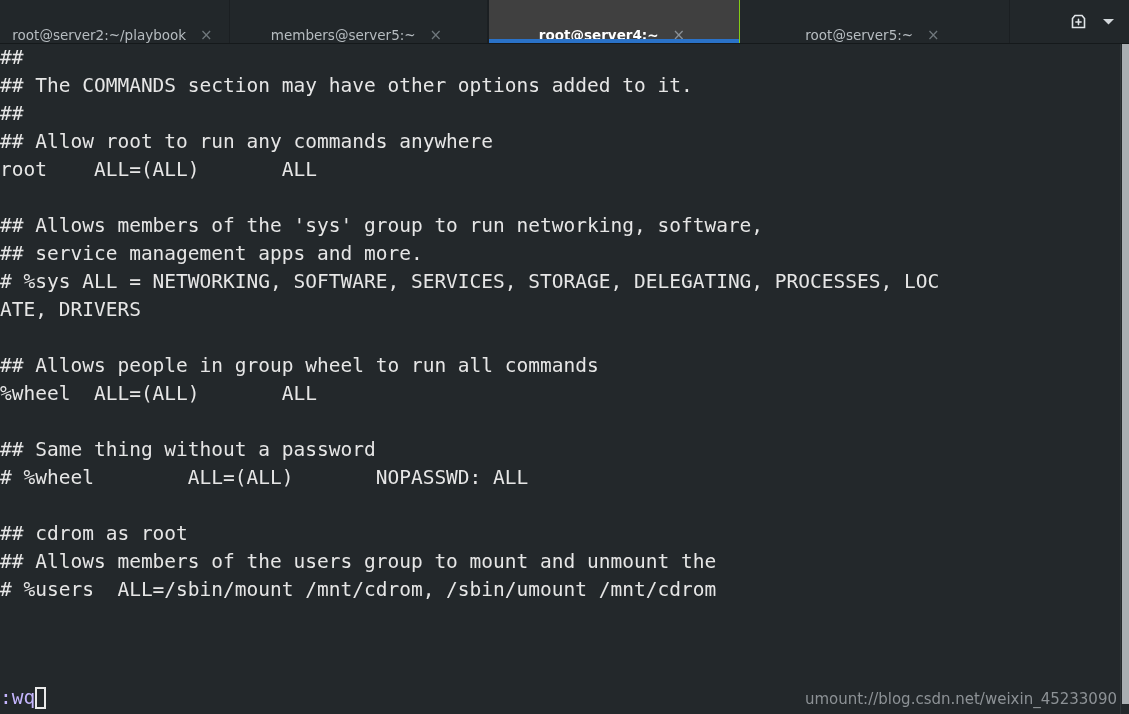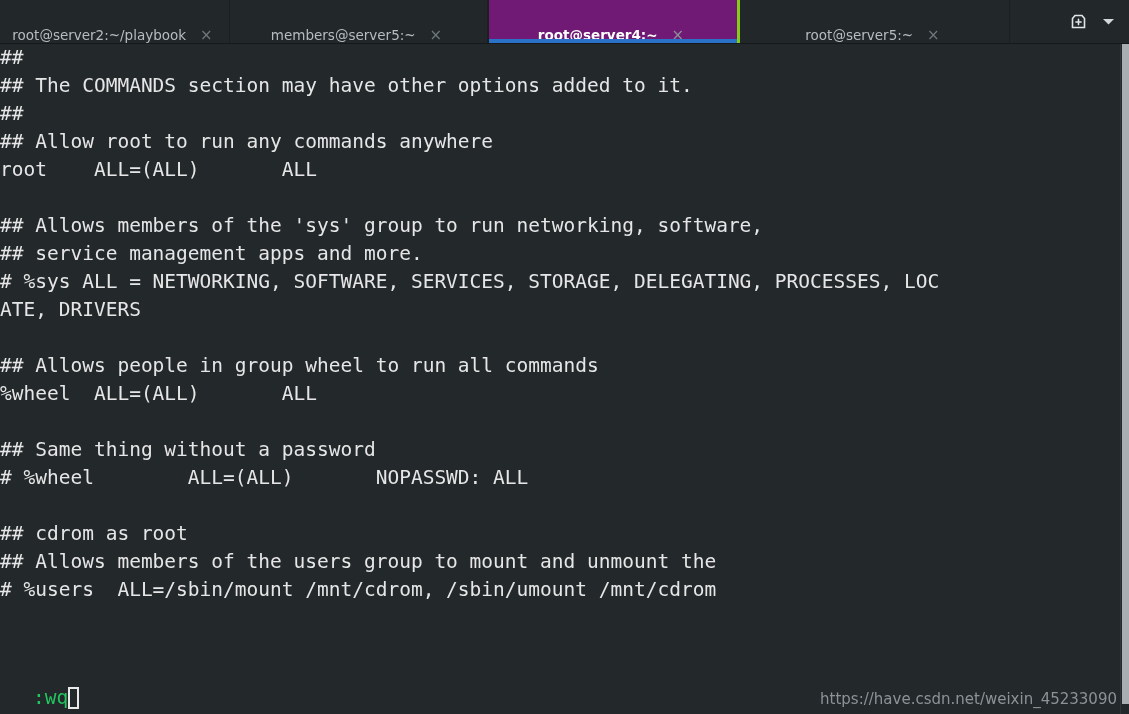--- a/index.html
+++ b/index.html
@@ -43,24 +43,24 @@
     padding-right: 10px;
   }
   .tab .tab-close {
     font-family: "DejaVu Sans", sans-serif;
     font-size: 15px;
     color: #6f777c;
     line-height: 1;
     padding: 0 4px;
   }
   .tab.active {
-    background: #701a75;
+    background: #404040;
     color: #ffffff;
     font-weight: bold;
-    border-right: 3px solid #84cc16;
+    border-right: 1px solid #84cc16;
     border-left: 1px solid #1b1f22;
   }
   .tab.active .tab-underline {
     position: absolute;
     left: 0;
     right: 0;
     bottom: 0;
     height: 4px;
     background: #2a72c8;
   }
@@ -118,25 +118,24 @@
 
   
   #statusline {
     position: absolute;
     left: 0;
     bottom: 2px;
     height: 28px;
     line-height: 28px;
     font-family: "DejaVu Sans Mono", monospace;
     font-size: 19.5px;
-    color: #22c55e;
+    color: #c4b5fd;
     white-space: pre;
     display: flex;
     align-items: center;
-    margin-left: 33px;
   }
   #cursor {
     display: inline-block;
     width: 11px;
     height: 22px;
     border: 2px solid #e9e9e9;
     box-sizing: border-box;
     margin-left: 0px;
     vertical-align: middle;
   }
@@ -230,18 +229,18 @@
       <div class="line"></div>
       <div class="line">## cdrom as root</div>
       <div class="line">## Allows members of the users group to mount and unmount the</div>
       <div class="line"># %users  ALL=/sbin/mount /mnt/cdrom, /sbin/umount /mnt/cdrom</div>
     </div>
 
   <div id="statusline">
     <span>:wq</span><span id="cursor"></span>
   </div>
 
-  <div id="watermark">https://have.csdn.net/weixin_45233090</div>
+  <div id="watermark">umount://blog.csdn.net/weixin_45233090</div>
 
   <div id="scrollbar">
     <div id="scrollthumb"></div>
   </div>
 </div>
 
 </body></html>

